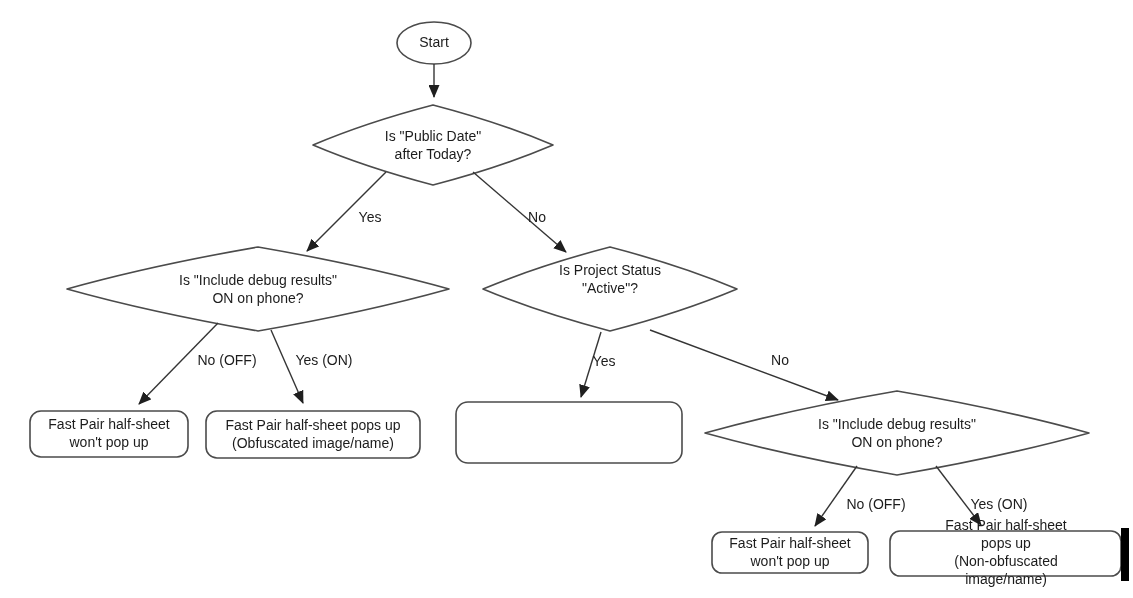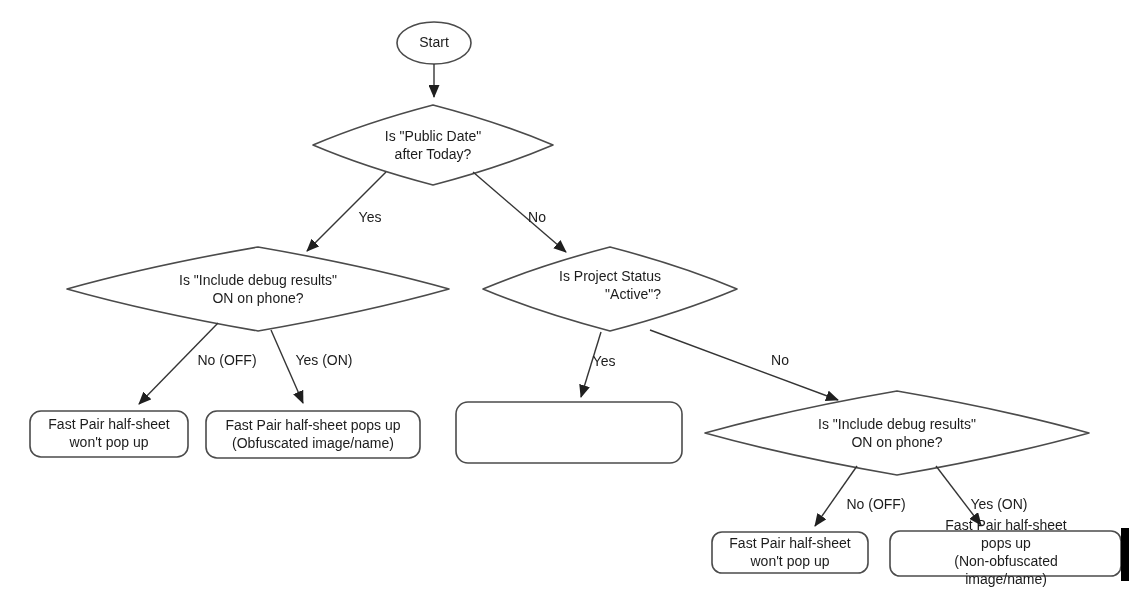--- a/index.html
+++ b/index.html
@@ -57,21 +57,21 @@
     <path class="edge" d="M650,330 L838,400" marker-end="url(#arrow)"></path>
     <path class="edge" d="M857,466 L815,526" marker-end="url(#arrow)"></path>
     <path class="edge" d="M936,466 L981,525" marker-end="url(#arrow)"></path>
   </svg>
 
   <div class="lbl" style="left:434px; top:43px;">Start</div>
   <div class="lbl" style="left:433px; top:146px;">Is "Public Date"
 after Today?</div>
   <div class="lbl" style="left:258px; top:290px;">Is "Include debug results"
 ON on phone?</div>
-  <div class="lbl" style="left:610px; top:286px;text-align:right;">Is Project Status
+  <div class="lbl" style="left:610px; top:280px;">Is Project Status
 "Active"?</div>
   <div class="lbl" style="left:897px; top:434px;">Is "Include debug results"
 ON on phone?</div>
   <div class="lbl" style="left:109px; top:434px;">Fast Pair half-sheet
 won't pop up</div>
   <div class="lbl" style="left:313px; top:435px;">Fast Pair half-sheet pops up
 (Obfuscated image/name)</div>
   <div class="lbl" style="left:790px; top:553px;">Fast Pair half-sheet
 won't pop up</div>
   <div class="lbl" style="left:1006px; top:553px;">Fast Pair half-sheet pops up

